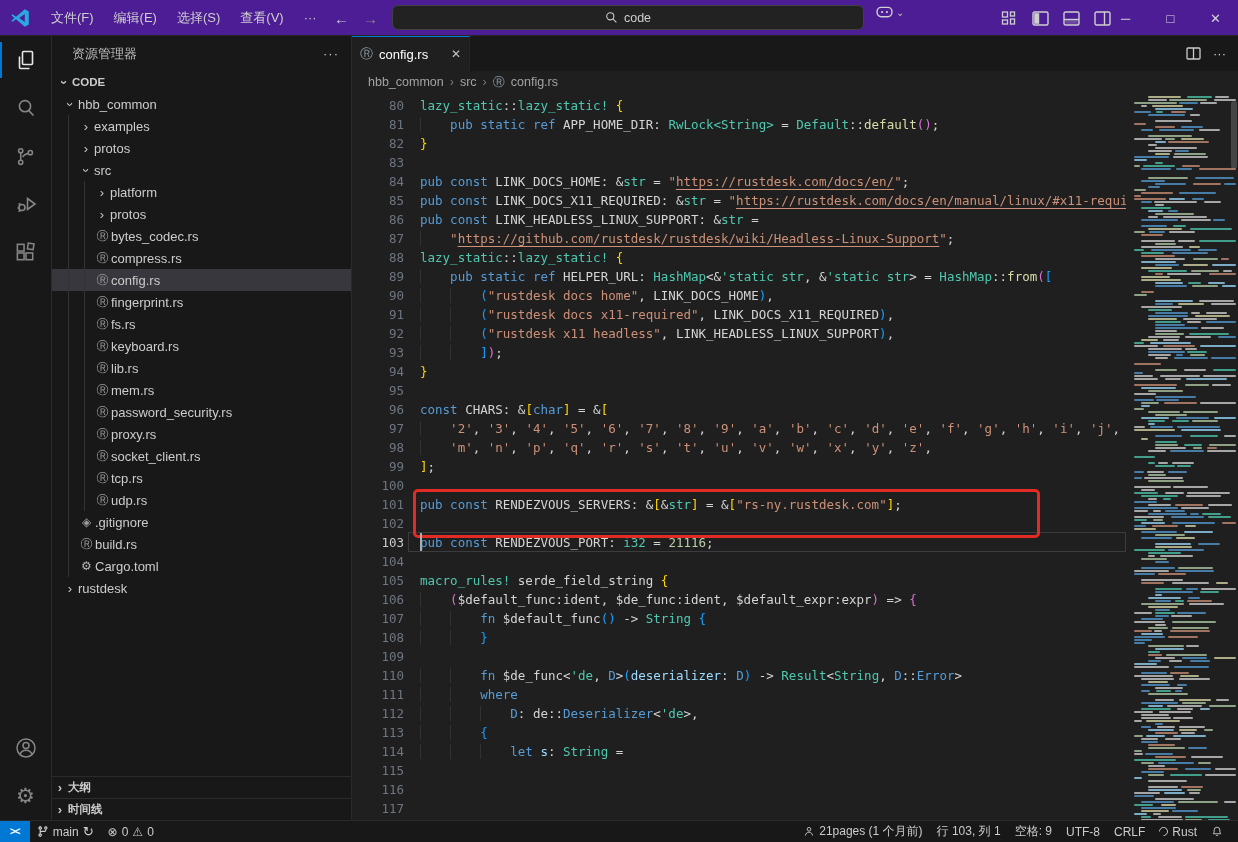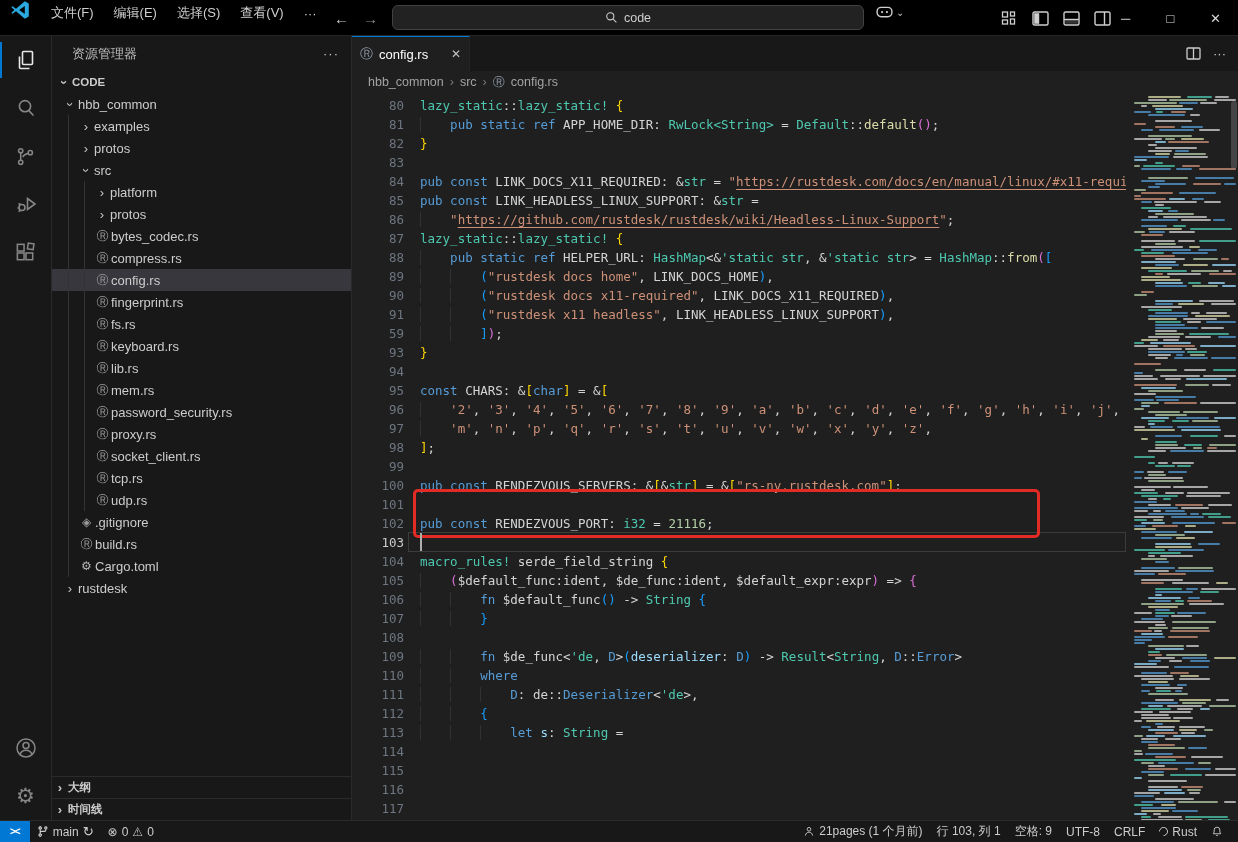--- a/index.html
+++ b/index.html
@@ -1,20 +1,20 @@
 <!DOCTYPE html>
 <html><head>
 <meta charset="utf-8">
 <style>
   *{box-sizing:border-box;margin:0;padding:0}
   html,body{width:1238px;height:842px;overflow:hidden}
   body{background:#1f1f1f;color:#ccc;font-family:"Liberation Sans",sans-serif;font-size:13px}
   svg{display:block}
   
-  .titlebar{position:relative;height:36px;background:#000000;border-bottom:1px solid #262626;display:flex;align-items:flex-start}
+  .titlebar{position:relative;height:36px;background:#4c1d95;border-bottom:1px solid #262626;display:flex;align-items:center}
   .vslogo{width:20px;height:20px;margin:0 12px 0 10px}
   .menus{display:flex;align-items:center;gap:2px}
   .menu-item{padding:4px 9px;border-radius:5px;color:#cfcfcf;font-size:13px;cursor:default}
   .nav-arrows{position:absolute;left:334px;top:0;height:36px;display:flex;align-items:center;gap:14px;font-size:15px}
   .nav-back{color:#cfcfcf}.nav-fwd{color:#8a8a8a}
   .searchbox{position:absolute;left:392px;top:5px;width:472px;height:25px;background:#222;border:1px solid #424242;border-radius:6px;display:flex;align-items:center;justify-content:center;gap:6px;color:#cfcfcf;font-size:12.5px}
   .copilot{position:absolute;left:876px;top:6px;display:flex;align-items:center;gap:3px;color:#cfcfcf}
   .tb-icons{position:absolute;left:998px;top:0;height:36px;display:flex;align-items:center;gap:9px}
   .tb-ic{width:22px;height:22px;display:flex;align-items:center;justify-content:center}
   .win-controls{position:absolute;right:0;top:0;height:36px;display:flex}
@@ -344,21 +344,21 @@
           <div class="ln">82</div>
           <div class="ln">83</div>
           <div class="ln">84</div>
           <div class="ln">85</div>
           <div class="ln">86</div>
           <div class="ln">87</div>
           <div class="ln">88</div>
           <div class="ln">89</div>
           <div class="ln">90</div>
           <div class="ln">91</div>
-          <div class="ln">59</div>
+          <div class="ln">92</div>
           <div class="ln">93</div>
           <div class="ln">94</div>
           <div class="ln">95</div>
           <div class="ln">96</div>
           <div class="ln">97</div>
           <div class="ln">98</div>
           <div class="ln">99</div>
           <div class="ln">100</div>
           <div class="ln">101</div>
           <div class="ln">102</div>
@@ -377,20 +377,21 @@
           <div class="ln">115</div>
           <div class="ln">116</div>
           <div class="ln">117</div>
           <div class="ln">118</div>
         </div>
         <div class="code">
           <div class="cline"><span class="tk-t">lazy_static</span><span class="tk-p">::</span><span class="tk-t">lazy_static!</span><span class="tk-p"> </span><span class="tk-g1">{</span></div>
           <div class="cline"><span class="tk-i">    </span><span class="tk-k">pub</span><span class="tk-p"> </span><span class="tk-k">static</span><span class="tk-p"> </span><span class="tk-k">ref</span><span class="tk-p"> APP_HOME_DIR: </span><span class="tk-t">RwLock&lt;String&gt;</span><span class="tk-p"> = </span><span class="tk-t">Default</span><span class="tk-p">::</span><span class="tk-f">default</span><span class="tk-g2">()</span><span class="tk-p">;</span></div>
           <div class="cline"><span class="tk-g1">}</span></div>
           <div class="cline"></div>
+          <div class="cline"><span class="tk-k">pub</span><span class="tk-p"> </span><span class="tk-k">const</span><span class="tk-p"> LINK_DOCS_HOME: &amp;</span><span class="tk-t">str</span><span class="tk-p"> = </span><span class="tk-s">"</span><span class="tk-u">https://rustdesk.com/docs/en/</span><span class="tk-s">"</span><span class="tk-p">;</span></div>
           <div class="cline"><span class="tk-k">pub</span><span class="tk-p"> </span><span class="tk-k">const</span><span class="tk-p"> LINK_DOCS_X11_REQUIRED: &amp;</span><span class="tk-t">str</span><span class="tk-p"> = </span><span class="tk-s">"</span><span class="tk-u">https://rustdesk.com/docs/en/manual/linux/#x11-required-startup</span></div>
           <div class="cline"><span class="tk-k">pub</span><span class="tk-p"> </span><span class="tk-k">const</span><span class="tk-p"> LINK_HEADLESS_LINUX_SUPPORT: &amp;</span><span class="tk-t">str</span><span class="tk-p"> =</span></div>
           <div class="cline"><span class="tk-i">    </span><span class="tk-s">"</span><span class="tk-u">https://github.com/rustdesk/rustdesk/wiki/Headless-Linux-Support</span><span class="tk-s">"</span><span class="tk-p">;</span></div>
           <div class="cline"><span class="tk-t">lazy_static</span><span class="tk-p">::</span><span class="tk-t">lazy_static!</span><span class="tk-p"> </span><span class="tk-g1">{</span></div>
           <div class="cline"><span class="tk-i">    </span><span class="tk-k">pub</span><span class="tk-p"> </span><span class="tk-k">static</span><span class="tk-p"> </span><span class="tk-k">ref</span><span class="tk-p"> HELPER_URL: </span><span class="tk-t">HashMap</span><span class="tk-p">&lt;&amp;</span><span class="tk-t">'static str</span><span class="tk-p">, &amp;</span><span class="tk-t">'static str</span><span class="tk-p">&gt; = </span><span class="tk-t">HashMap</span><span class="tk-p">::</span><span class="tk-f">from</span><span class="tk-g2">(</span><span class="tk-g3">[</span></div>
           <div class="cline"><span class="tk-i">        </span><span class="tk-g3">(</span><span class="tk-s">"rustdesk docs home"</span><span class="tk-p">, LINK_DOCS_HOME</span><span class="tk-g3">)</span><span class="tk-p">,</span></div>
           <div class="cline"><span class="tk-i">        </span><span class="tk-g3">(</span><span class="tk-s">"rustdesk docs x11-required"</span><span class="tk-p">, LINK_DOCS_X11_REQUIRED</span><span class="tk-g3">)</span><span class="tk-p">,</span></div>
           <div class="cline"><span class="tk-i">        </span><span class="tk-g3">(</span><span class="tk-s">"rustdesk x11 headless"</span><span class="tk-p">, LINK_HEADLESS_LINUX_SUPPORT</span><span class="tk-g3">)</span><span class="tk-p">,</span></div>
           <div class="cline"><span class="tk-i">        </span><span class="tk-g3">]</span><span class="tk-g2">)</span><span class="tk-p">;</span></div>
           <div class="cline"><span class="tk-g1">}</span></div>

